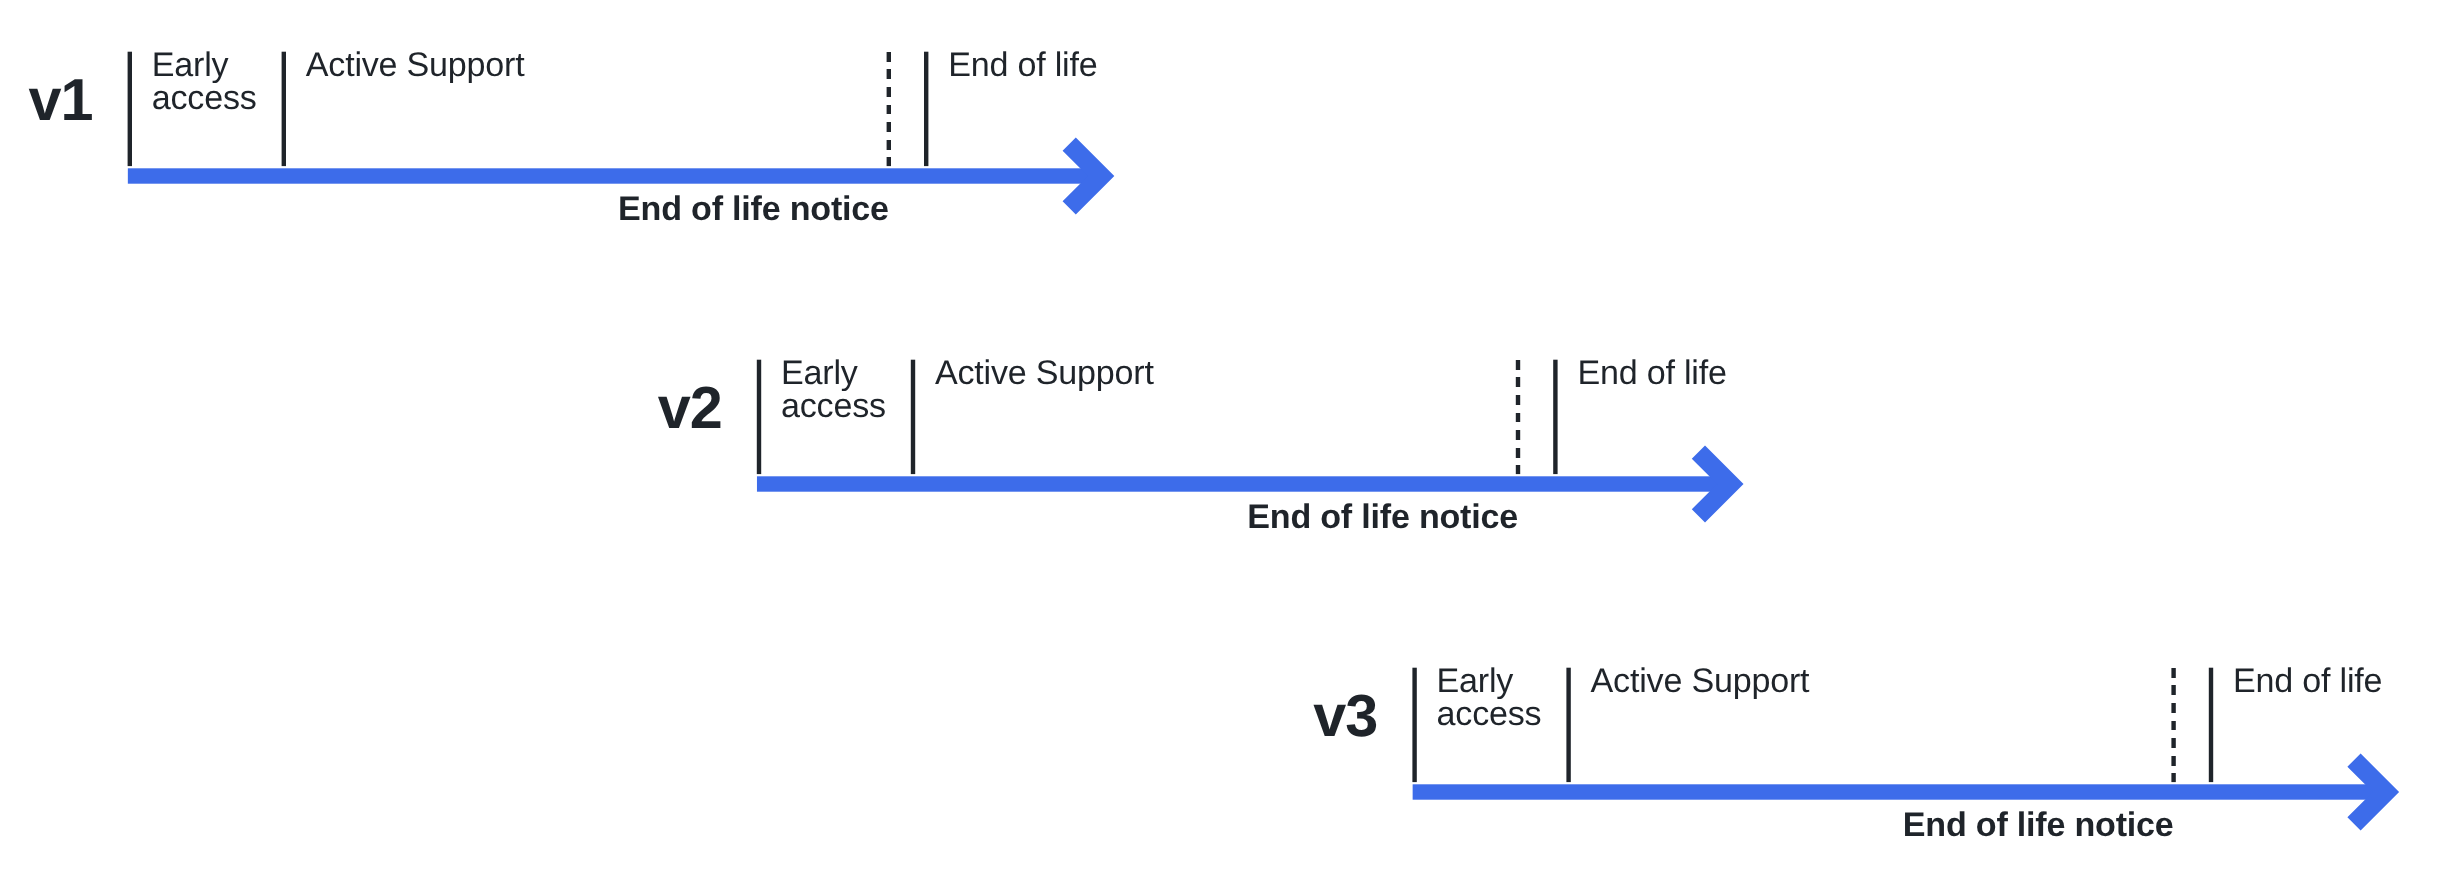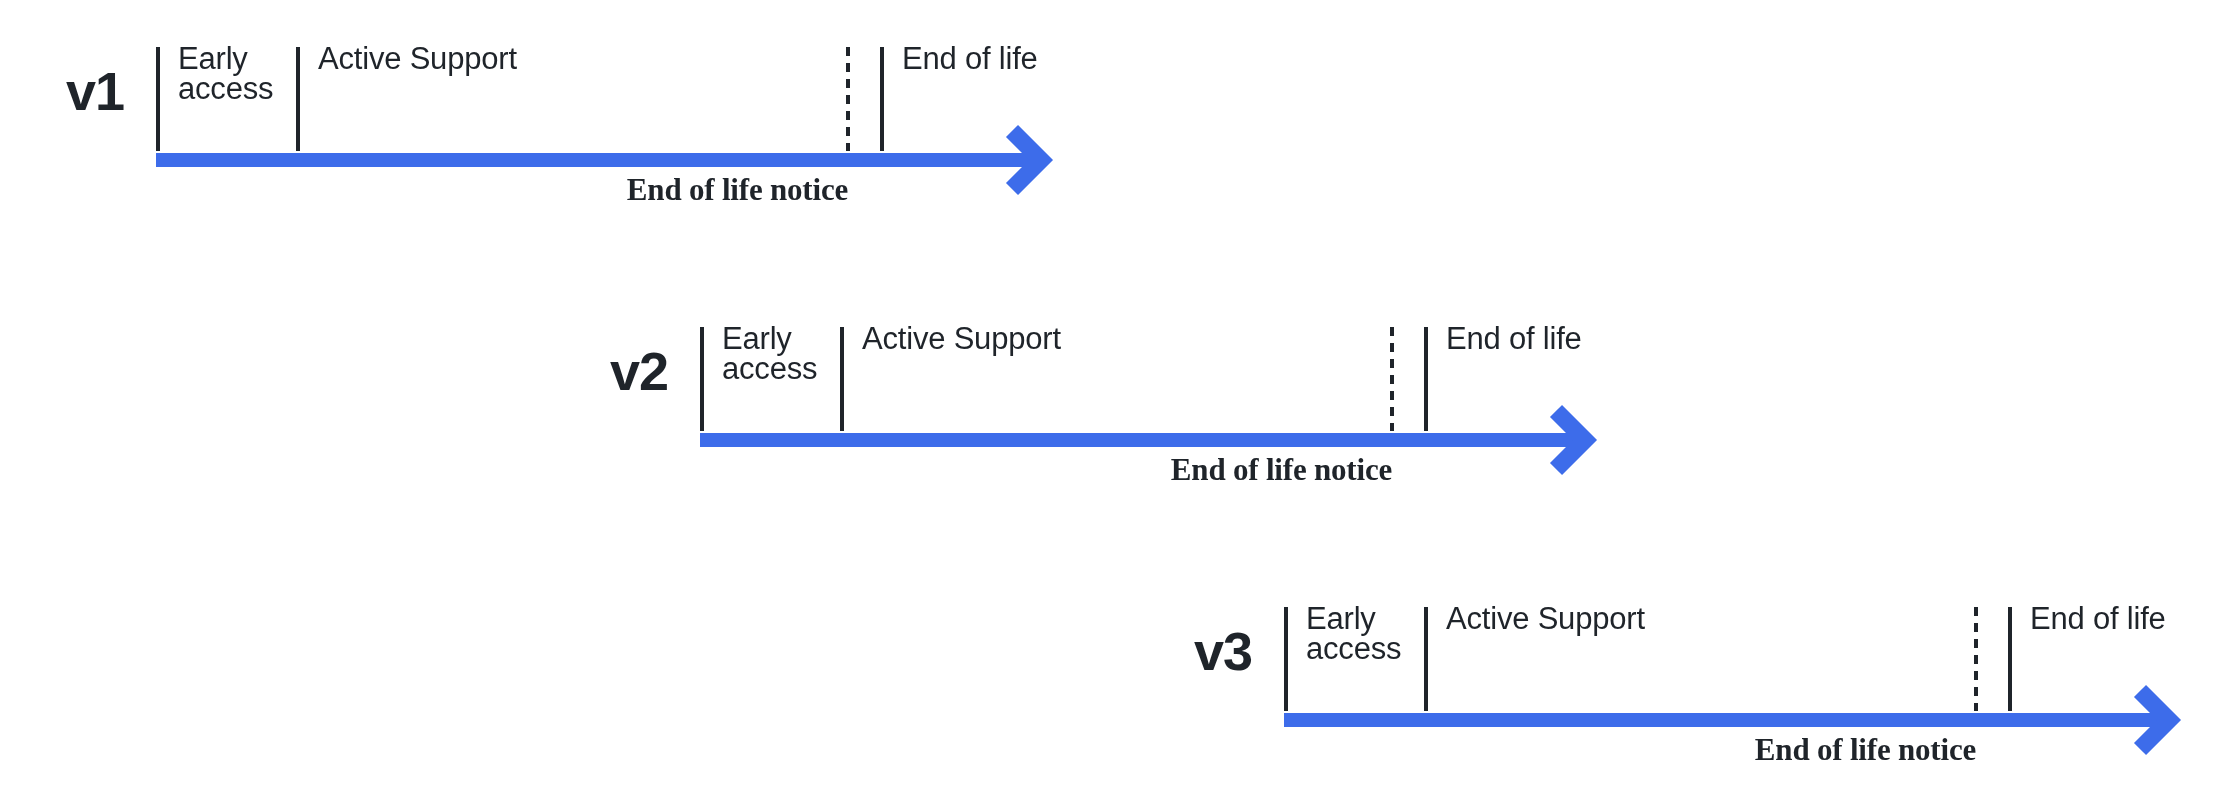--- a/index.html
+++ b/index.html
@@ -17,22 +17,22 @@
     height: 812px;
     background: var(--bg);
     overflow: hidden;
   }
 
   .timeline {
     position: absolute;
     width: 1114px;
     height: 252px;
   }
-  .timeline.row-1 { left: 0;      top: 0; margin-left: 40px;     }
-  .timeline.row-2 { left: 584px;  top: 280px; }
+  .timeline.row-1 { left: 0;      top: 0;     }
+  .timeline.row-2 { left: 572px;  top: 280px; }
   .timeline.row-3 { left: 1168px; top: 560px; }
 
   .version-label {
     position: absolute;
     right: 1030px;            
     top: 64px;
     font-size: 54px;
     line-height: 54px;
     font-weight: 700;
     letter-spacing: -1px;
@@ -97,21 +97,20 @@
   .notice-label {
     position: absolute;
     right: 306px;             
     top: 174px;
     font-size: 31px;
     line-height: 32px;
     font-weight: 700;
     color: var(--ink);
     white-space: nowrap;
     letter-spacing: -0.2px;
-    font-family: Liberation Serif, serif;
   }
 </style>
 </head>
 <body>
 
 <div class="canvas">
 
   <div class="timeline row-1">
     <div class="version-label">v1</div>
     <div class="tick t-start"></div>

